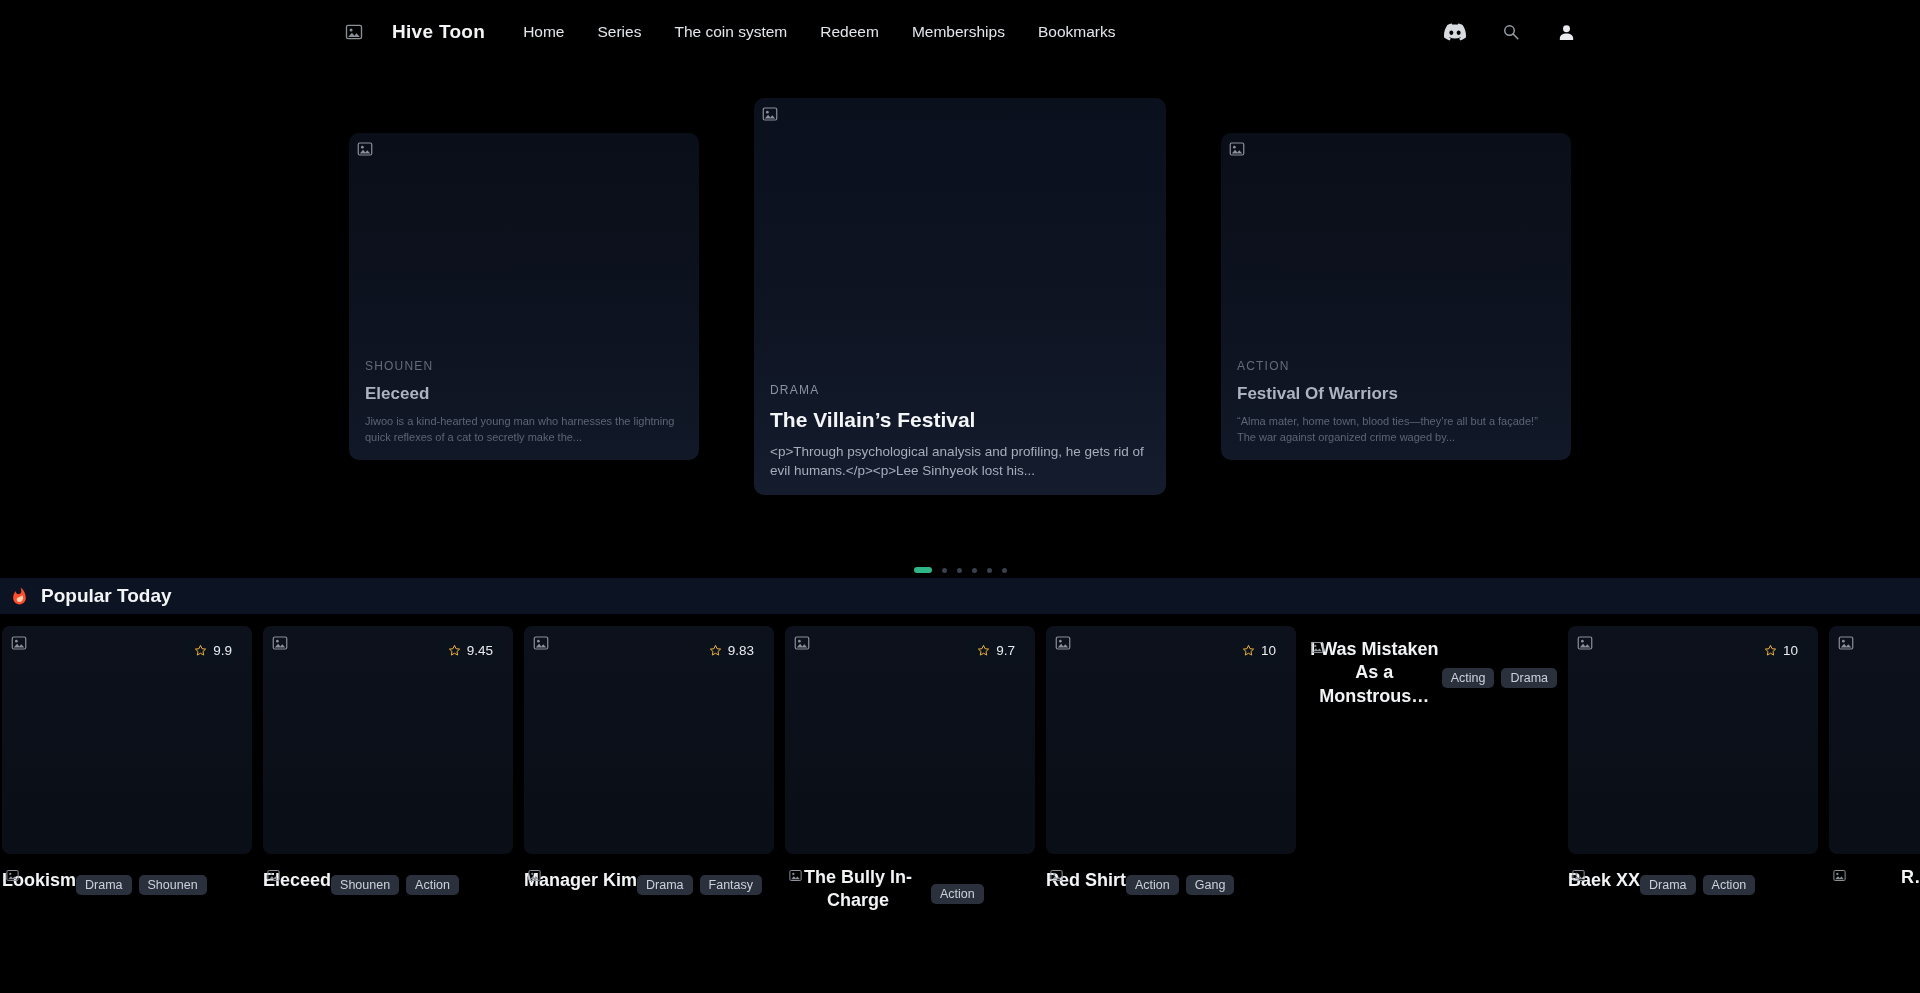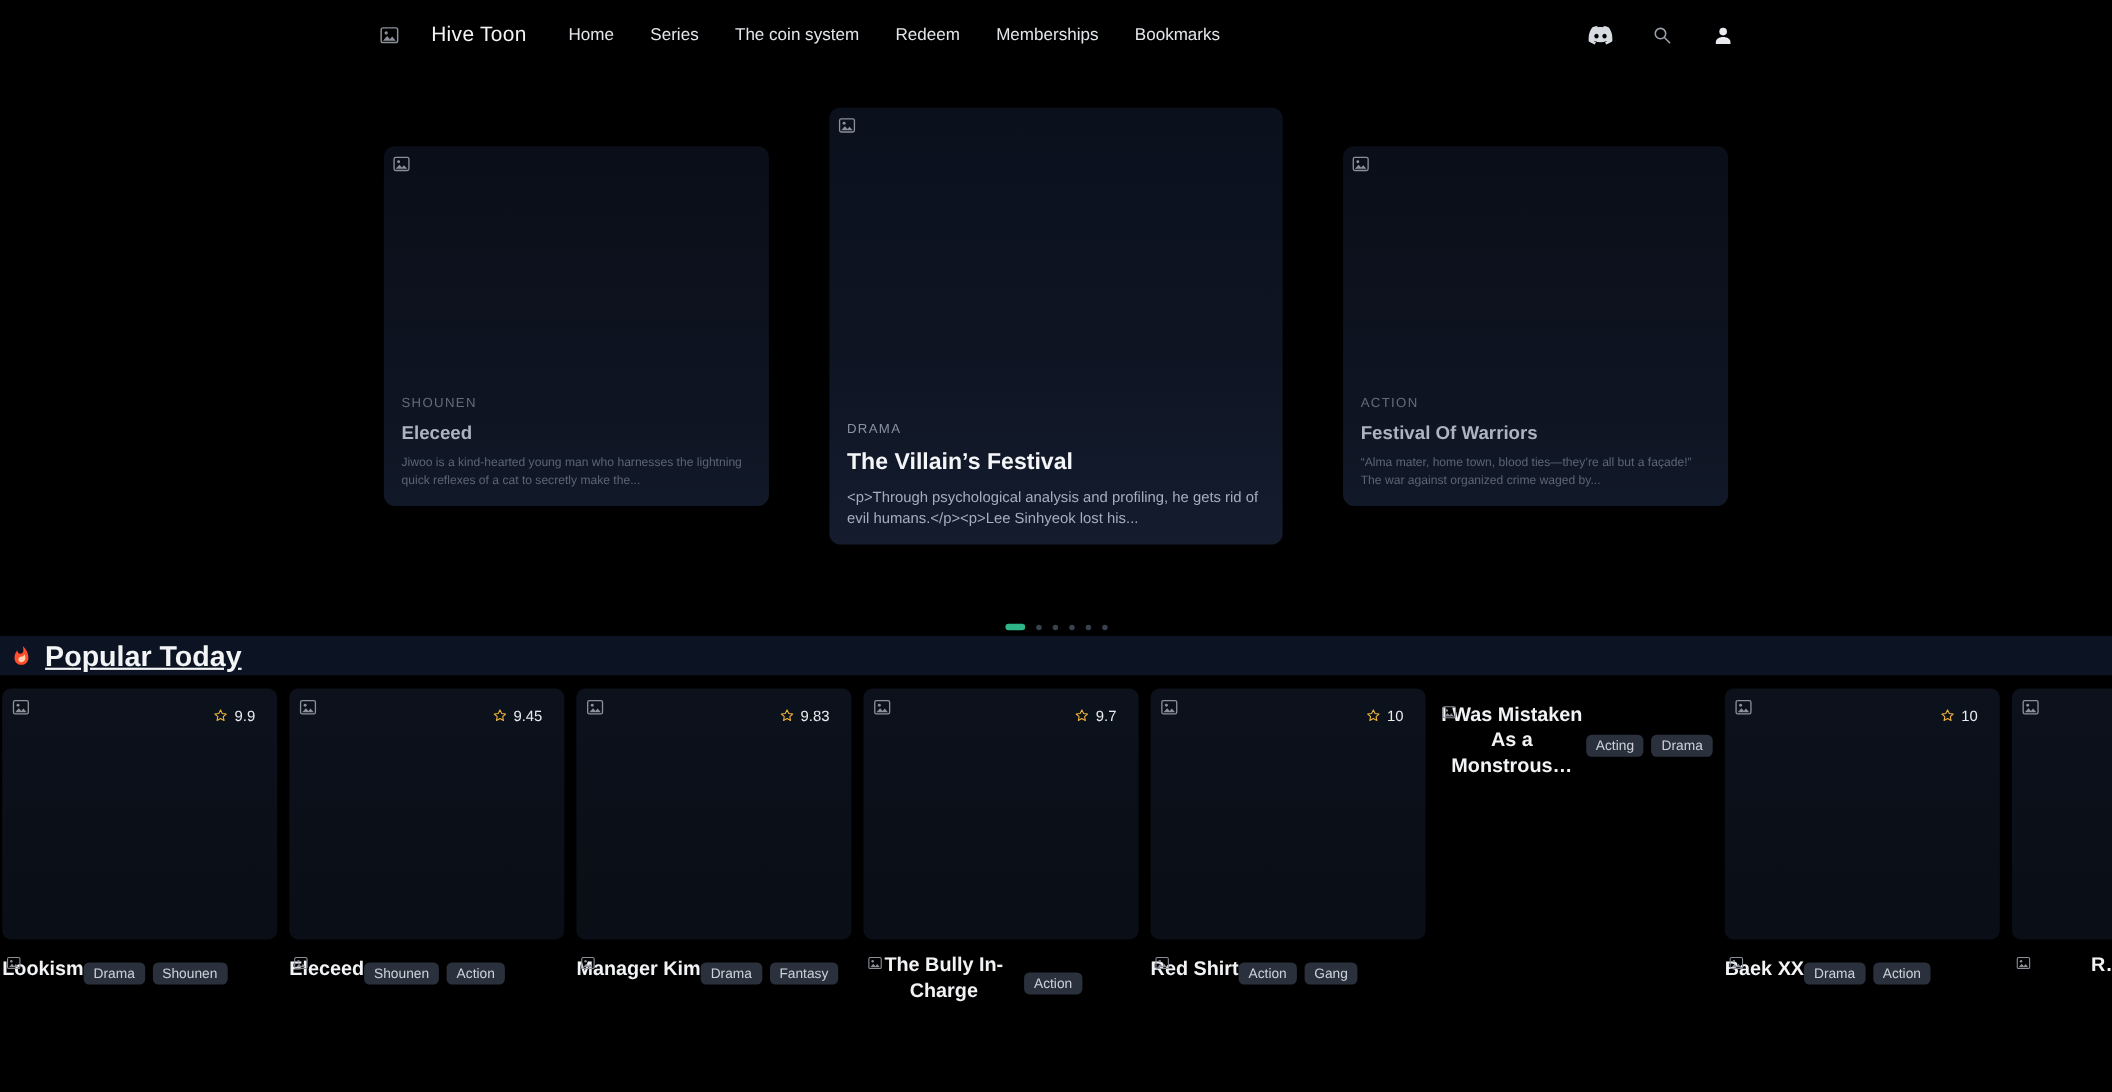--- a/index.html
+++ b/index.html
@@ -10,21 +10,21 @@
     color:#fff;
     font-family:"Liberation Sans", sans-serif;
     overflow:hidden;
   }
   a { text-decoration:none; }
 
   
   .navbar { height:64px; background:#000; }
   .nav-inner { width:1232px; margin:0 auto; height:100%; display:flex; align-items:center; }
   .brand { display:flex; align-items:center; gap:28px; cursor:pointer; }
-  .brand-name { font-size:19px; color:#f3f4f6; letter-spacing:.3px; font-weight:400; }
+  .brand-name { font-size:19px; color:#f3f4f6; letter-spacing:.3px; font-weight:700; }
   .nav-links { display:flex; gap:33px; margin-left:38px; }
   .nav-links a { color:#e3e6ea; font-size:15.5px; font-weight:400; cursor:pointer; }
   .nav-icons { margin-left:auto; display:flex; align-items:center; gap:36px; }
   .nav-icons .icon { display:inline-flex; cursor:pointer; }
   .icon-discord { color:#d8dbe0; }
   .icon-search { color:#9aa1ab; }
   .icon-user { color:#e8eaee; }
 
   
   .broken-svg { width:18px; height:18px; display:block; }
@@ -51,21 +51,21 @@
       display:-webkit-box; -webkit-line-clamp:2; -webkit-box-orient:vertical;
       overflow:hidden; max-height:41px; }
   .side .hero-desc { font-size:11px; color:#5d6575; max-height:38px; }
   .hero-dots { position:absolute; bottom:5px; left:0; right:0;
       display:flex; justify-content:center; align-items:center; gap:10px; }
   .dot { width:5px; height:5px; border-radius:50%; background:#39404e; cursor:pointer; }
   .dot.active { width:18px; height:6px; border-radius:3px; background:#2eb688; }
 
   
   .popular-bar { height:36px; background:#0c1322; display:flex; align-items:center; gap:12px; padding:0 10px; }
-  .popular-title { font-size:26px; font-weight:700; color:#f2f4f6;text-decoration:underline; }
+  .popular-title { font-size:19px; font-weight:700; color:#f2f4f6; }
   .fire { width:19px; height:19px; display:inline-flex; }
 
   
   .grid-track { display:flex; gap:11px; padding:12px 0 0 2px; overflow:hidden; width:1920px; }
   .series-card { flex:0 0 250px; cursor:pointer; }
   .cover { position:relative; height:228px; border-radius:8px;
       background:linear-gradient(180deg,#0c111c 0%,#0a0e16 100%); }
   .cover .broken-svg { position:absolute; top:8px; left:8px; }
   .rating { position:absolute; top:12px; right:10px; display:flex; align-items:center; gap:6px;
       background:rgba(13,18,28,.92); border-radius:8px; padding:5px 10px;

